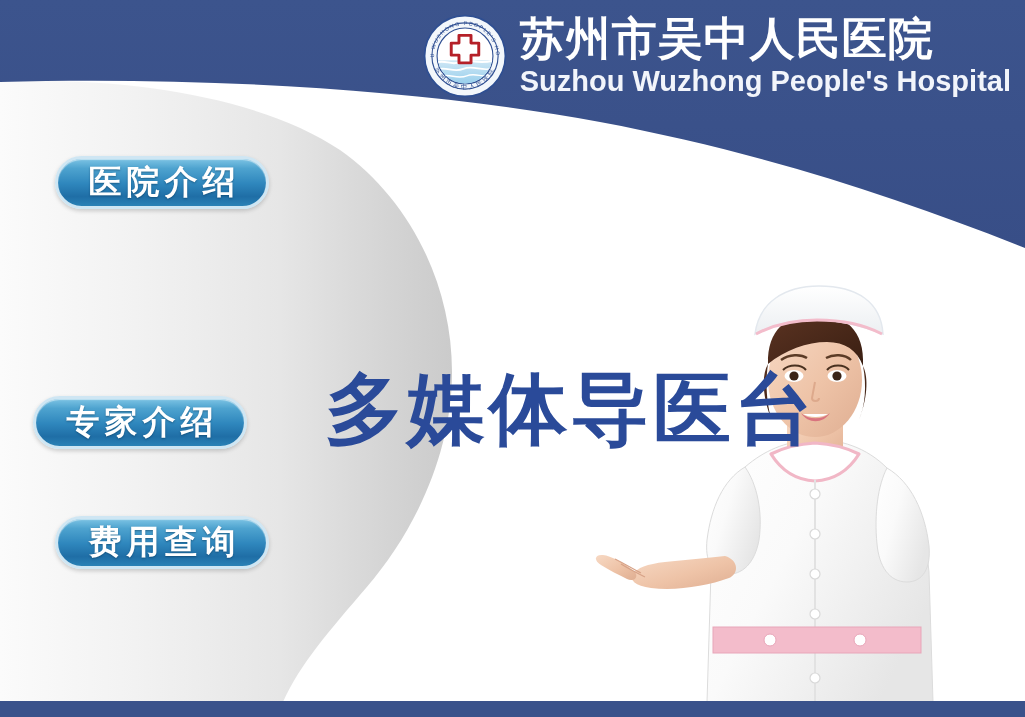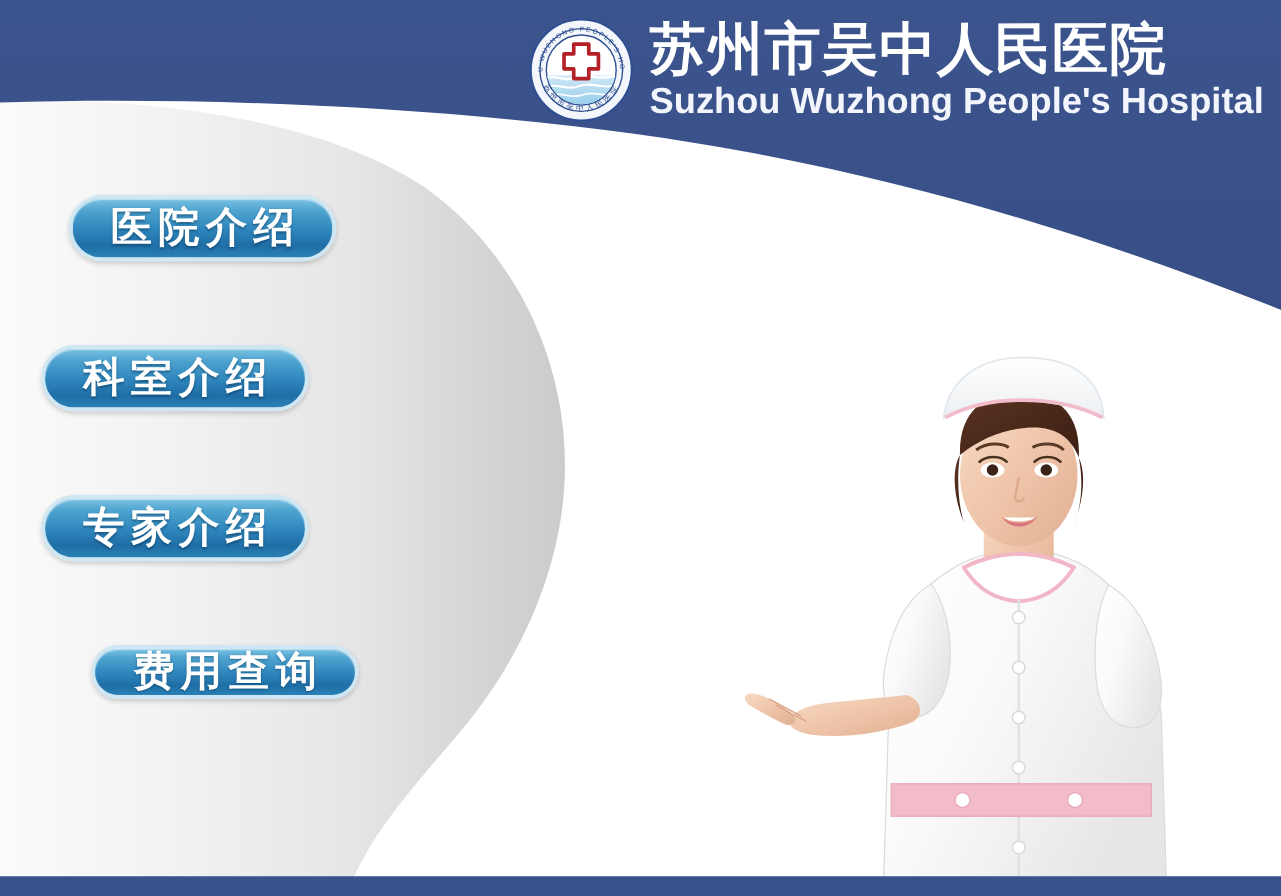--- a/index.html
+++ b/index.html
@@ -240,34 +240,32 @@
 
     </div>
   </div>
 
   <div class="nav-buttons">
 
     <div class="nav-btn" style="left:55px; top:156px; width:214px; height:53px;">
       <span class="label">医院介绍</span>
     </div>
 
-    <div class="nav-btn" style="left:33px; top:276px; width:214px; height:53px;">
-      <span class="label">科室介绍</span>
-    </div>
 
     <div class="nav-btn" style="left:33px; top:396px; width:214px; height:53px;">
       <span class="label">专家介绍</span>
     </div>
 
-    <div class="nav-btn" style="left:73px; top:516px; width:214px; height:43px;text-align:right;">
+    <div class="nav-btn" style="left:55px; top:516px; width:214px; height:53px;text-align:right;">
       <span class="label">费用查询</span>
     </div>
 
   </div>
 
+  <div class="main-title">多媒体导医台</div>
 
   <svg id="nurse" viewBox="0 0 430 430">
     <defs>
       <linearGradient id="skinGrad" x1="0" y1="0" x2="1" y2="1">
         <stop offset="0%" stop-color="#f7d9c4"></stop>
         <stop offset="55%" stop-color="#eec3a7"></stop>
         <stop offset="100%" stop-color="#dfae92"></stop>
       </linearGradient>
       <linearGradient id="uniformGrad" x1="0" y1="0" x2="1" y2="0.6">
         <stop offset="0%" stop-color="#ffffff"></stop>

